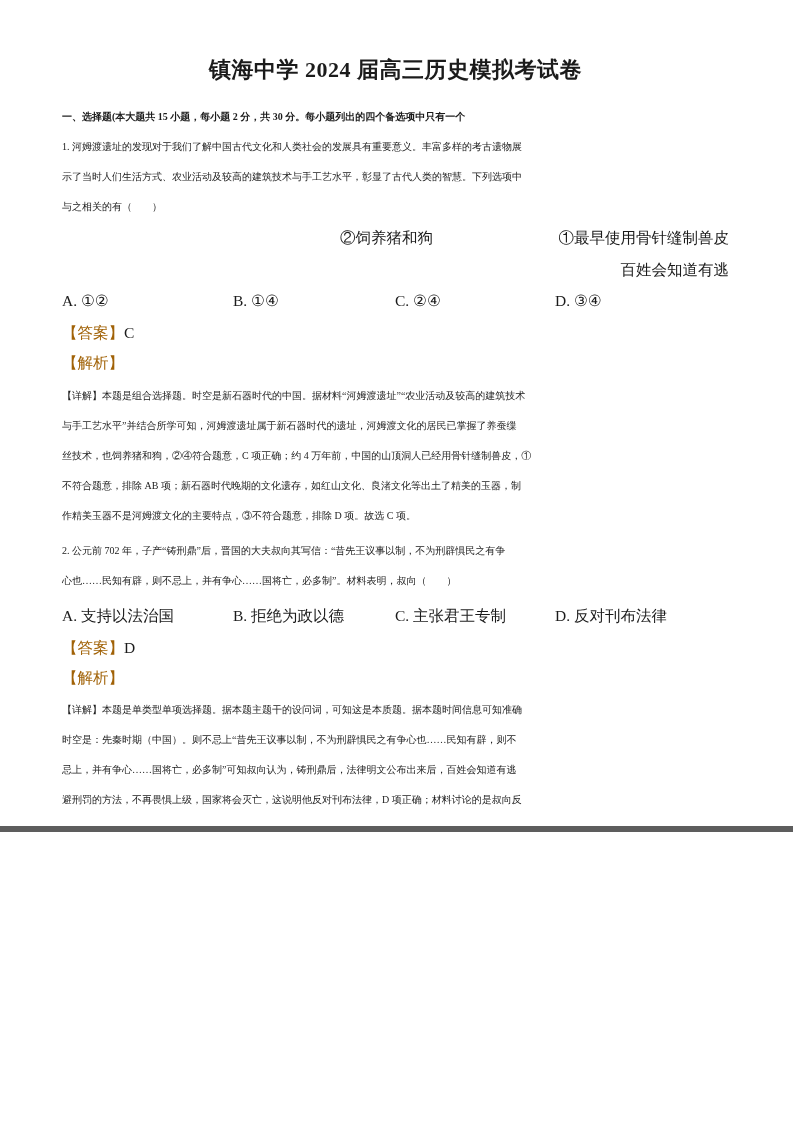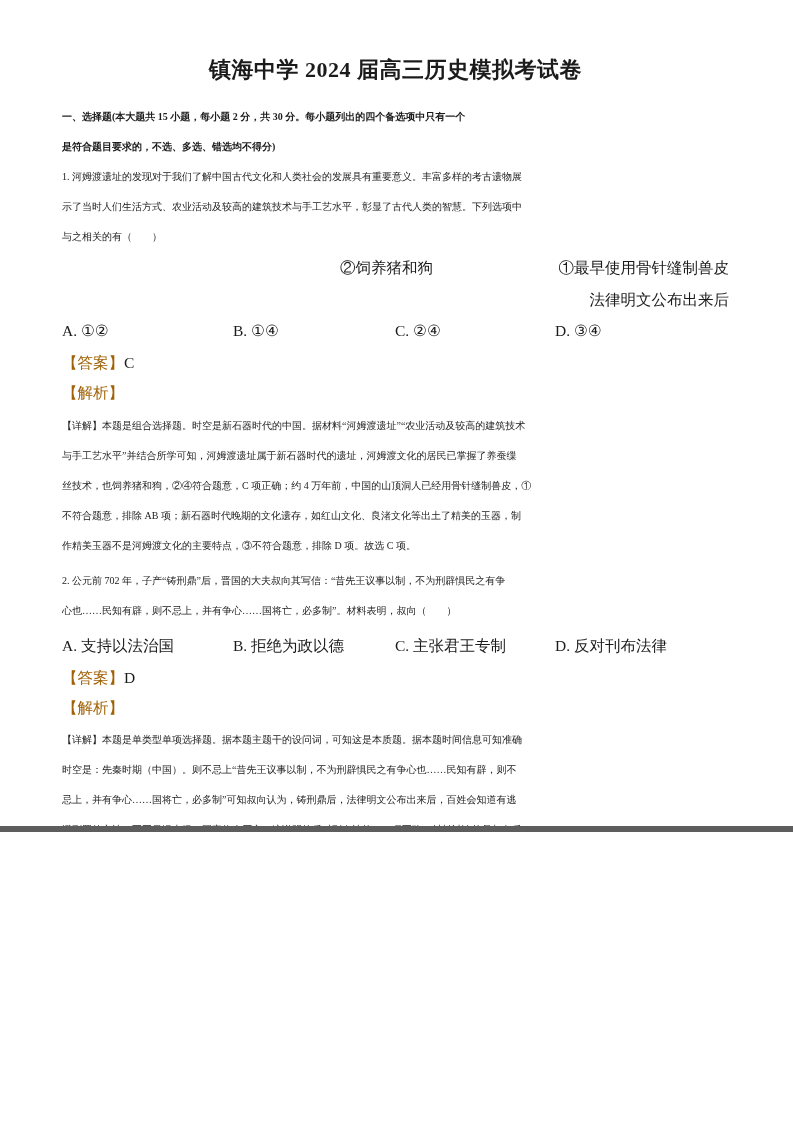--- a/index.html
+++ b/index.html
@@ -66,37 +66,36 @@
 </head>
 <body>
 
 <div class="page">
   <div class="content">
 
     <h1 class="title">镇海中学 2024 届高三历史模拟考试卷</h1>
 
     <div class="section-head lines">
         <div>一、选择题(本大题共 15 小题，每小题 2 分，共 30  分。每小题列出的四个备选项中只有一个</div>
-        <div>是符合题目要求的，不选、多选、错选均不得分)</div>
       </div>
 
     <div>
       <div class="lines">
           <div>1.  河姆渡遗址的发现对于我们了解中国古代文化和人类社会的发展具有重要意义。丰富多样的考古遗物展</div>
           <div>示了当时人们生活方式、农业活动及较高的建筑技术与手工艺水平，彰显了古代人类的智慧。下列选项中</div>
           <div>与之相关的有（　　）</div>
         </div>
 
       <div class="subrows">
         <div class="subrow">
           <span class="sub-left">①最早使用骨针缝制兽皮</span>
           <span class="sub-right">②饲养猪和狗</span>
         </div>
         <div class="subrow">
-          <span class="sub-left">法律明文公布出来后</span>
+          <span class="sub-left">百姓会知道有逃</span>
         </div>
       </div>
 
       <div class="choice-row">
         <span class="c0">A. ①②</span>
         <span class="c1">B. ①④</span>
         <span class="c2">C. ②④</span>
         <span class="c3">D. ③④</span>
       </div>
 

